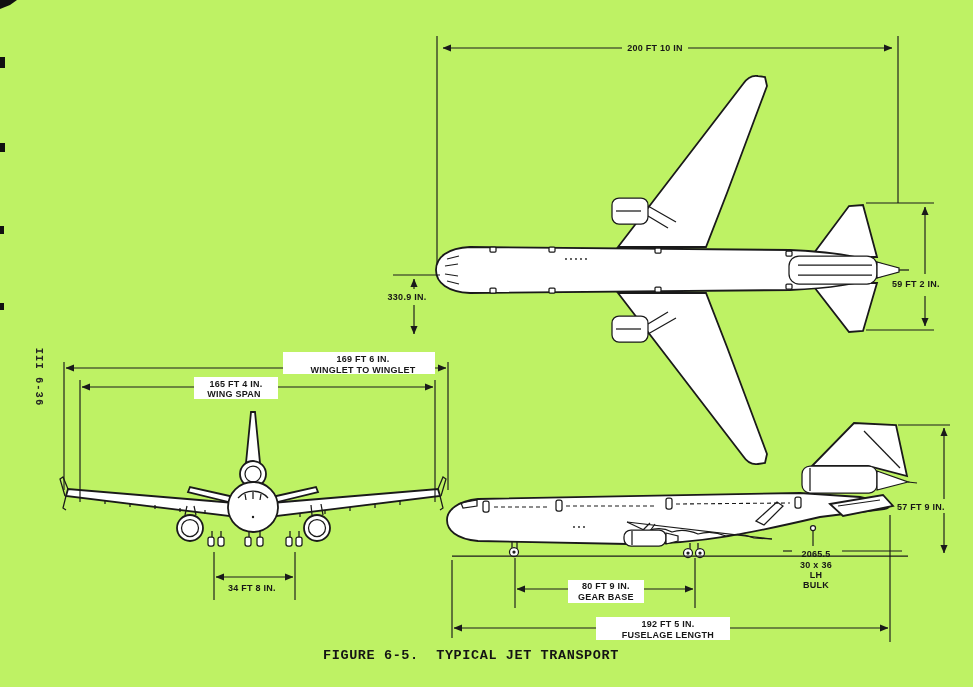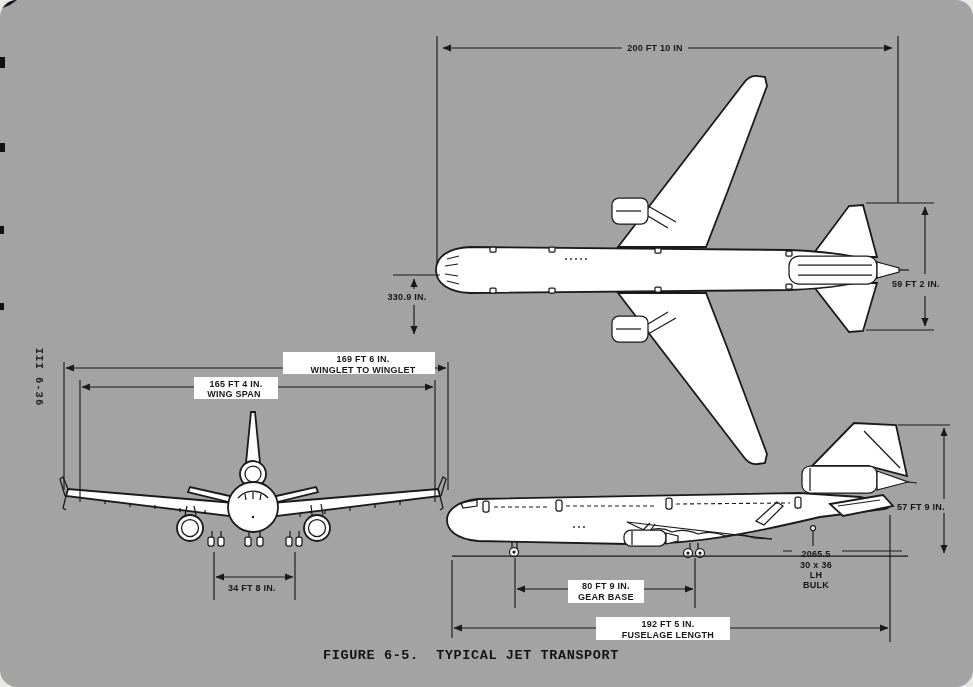--- a/index.html
+++ b/index.html
@@ -1,17 +1,17 @@
 <!DOCTYPE html>
 <html><head>
 <meta charset="utf-8">
 <style>
   html,body{margin:0;padding:0;background:#e8e8e4;}
-  .stage{position:relative;width:973px;height:687px;background:#a3a3a3;overflow:hidden;
-         font-family:"Liberation Sans",sans-serif;border-radius:17px;}
+  .stage{position:relative;width:973px;height:687px;background:#bef264;overflow:hidden;
+         font-family:"Liberation Sans",sans-serif;}
   svg{display:block}
   .dimtxt{font:bold 9px "Liberation Sans",sans-serif;fill:#171717;letter-spacing:.25px;}
   .cap{font:bold 13.5px "Liberation Mono",monospace;fill:#141414;letter-spacing:.6px;}
   .spine{font:bold 10.5px "Liberation Mono",monospace;fill:#232323;letter-spacing:1px;}
   .ink{stroke:#1a1a1a;fill:none;}
   .thick{stroke-width:1.8;}
   .mid{stroke-width:1.25;}
   .dim{stroke-width:1.15;}
   .white{fill:#ffffff;}
 </style>

